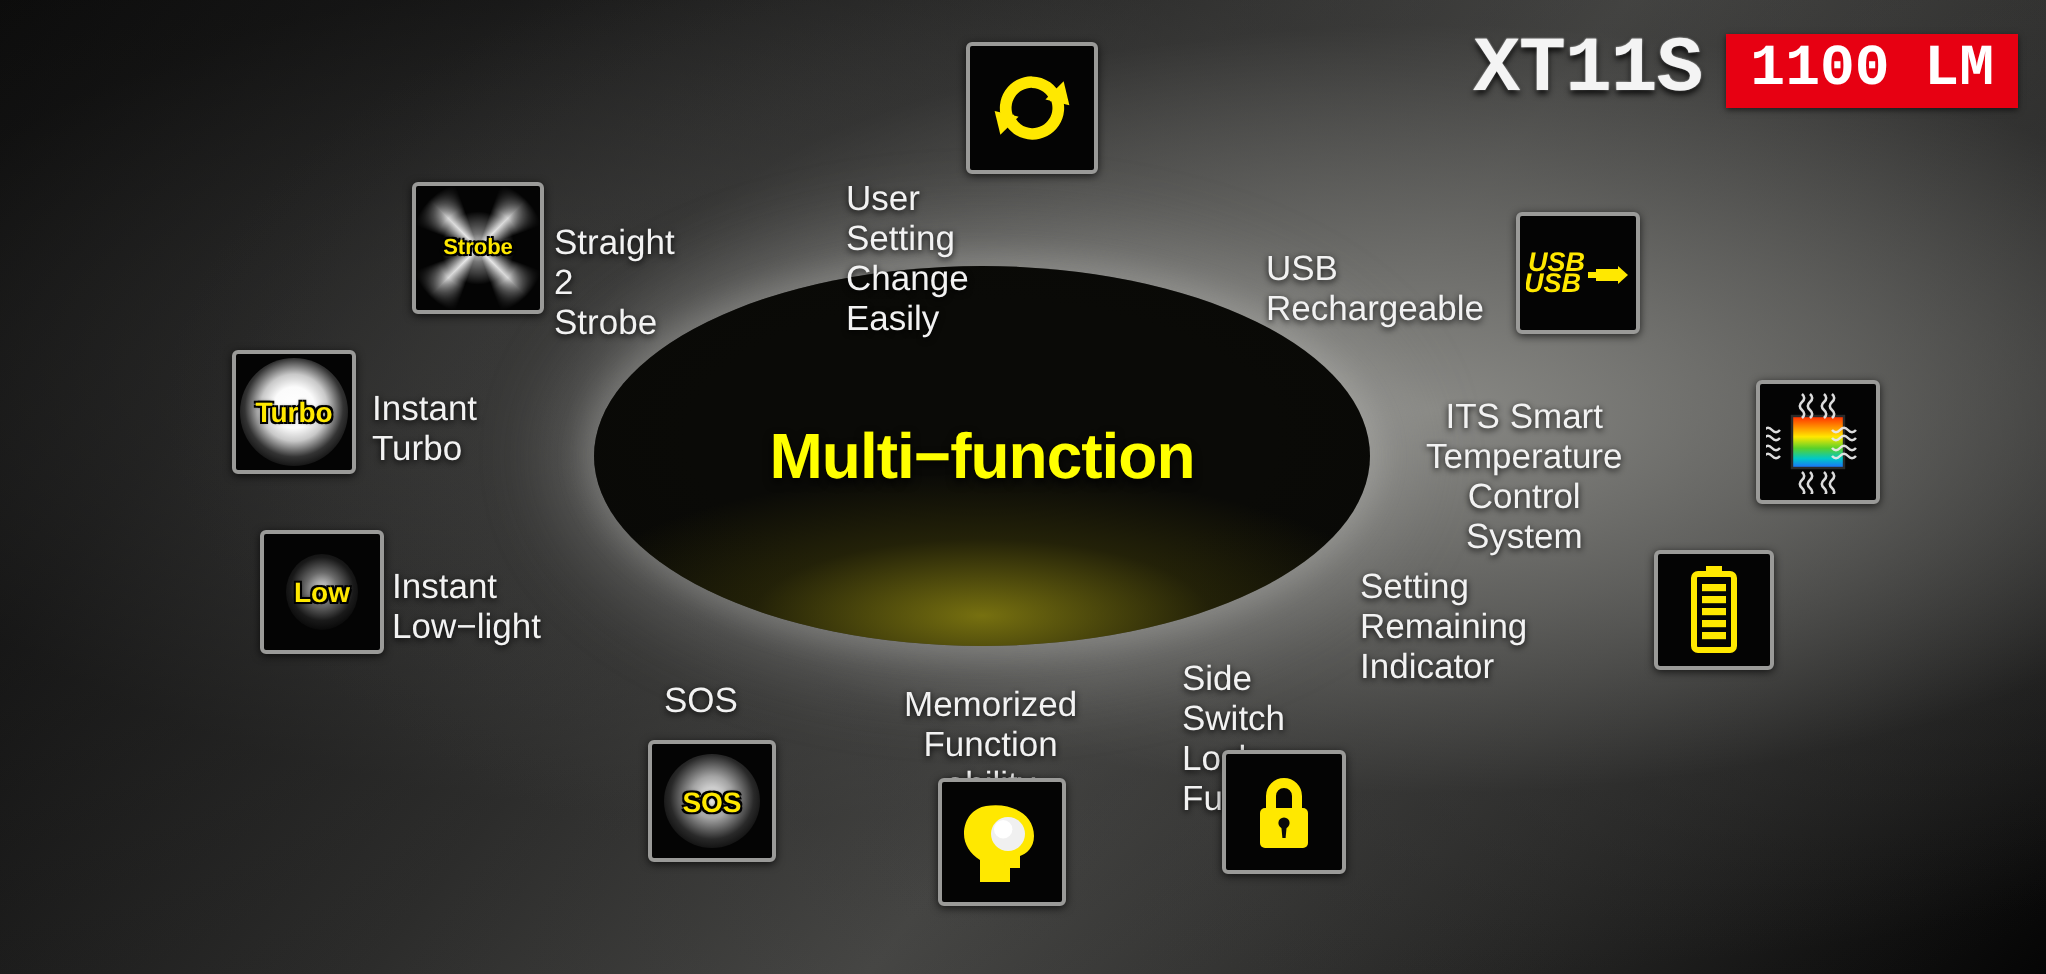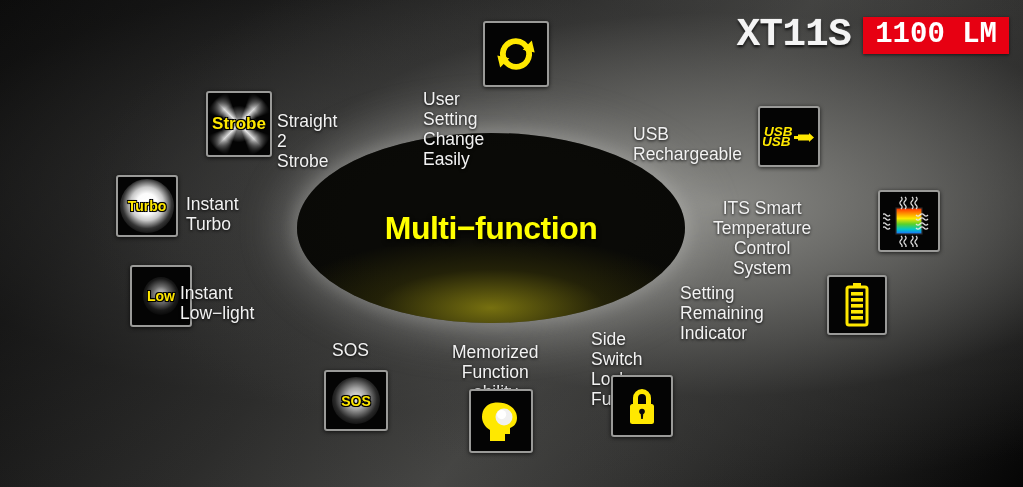--- a/index.html
+++ b/index.html
@@ -109,21 +109,21 @@
         </svg>
       </span>
     </div>
     <div class="cap" style="left:423px;top:89px;">User Setting Change Easily</div>
   </div>
 
   <div class="feat">
     <div class="tile" style="left:206px;top:91px;width:62px;height:62px;">
       <span class="glow">
         <span class="starburst"></span>
-        <span class="txt" style="font-size:17px;">Strobe</span>
+        <span class="txt" style="font-size:11px;">Strobe</span>
       </span>
     </div>
     <div class="cap" style="left:277px;top:111px;">Straight 2 Strobe</div>
   </div>
 
   <div class="feat">
     <div class="tile" style="left:116px;top:175px;width:58px;height:58px;">
       <span class="glow">
         <span class="orb" style="left:2px;top:2px;right:2px;bottom:2px;
           background:radial-gradient(circle at 50% 46%, #ffffff 0%, #fbfbfb 26%, rgba(235,235,235,.85) 42%, rgba(140,140,140,.35) 62%, rgba(0,0,0,0) 80%);"></span>
@@ -134,21 +134,21 @@
   </div>
 
   <div class="feat">
     <div class="tile" style="left:130px;top:265px;width:58px;height:58px;">
       <span class="glow">
         <span class="orb" style="left:11px;top:10px;right:11px;bottom:10px;
           background:radial-gradient(circle at 50% 46%, rgba(245,245,245,.92) 0%, rgba(190,190,190,.55) 30%, rgba(90,90,90,.25) 58%, rgba(0,0,0,0) 80%);"></span>
         <span class="txt" style="font-size:14px;">Low</span>
       </span>
     </div>
-    <div class="cap" style="left:180px;top:283px;">Instant Low−light</div>
+    <div class="cap" style="left:196px;top:283px;">Instant Low−light</div>
   </div>
 
   <div class="feat">
     <div class="cap" style="left:332px;top:340px;">SOS</div>
     <div class="tile" style="left:324px;top:370px;width:60px;height:57px;">
       <span class="glow">
         <span class="orb" style="left:6px;top:5px;right:6px;bottom:5px;
           background:radial-gradient(circle at 50% 46%, rgba(252,252,252,.96) 0%, rgba(225,225,225,.72) 30%, rgba(120,120,120,.32) 60%, rgba(0,0,0,0) 82%);"></span>
         <span class="txt" style="font-size:14px;">SOS</span>
       </span>

